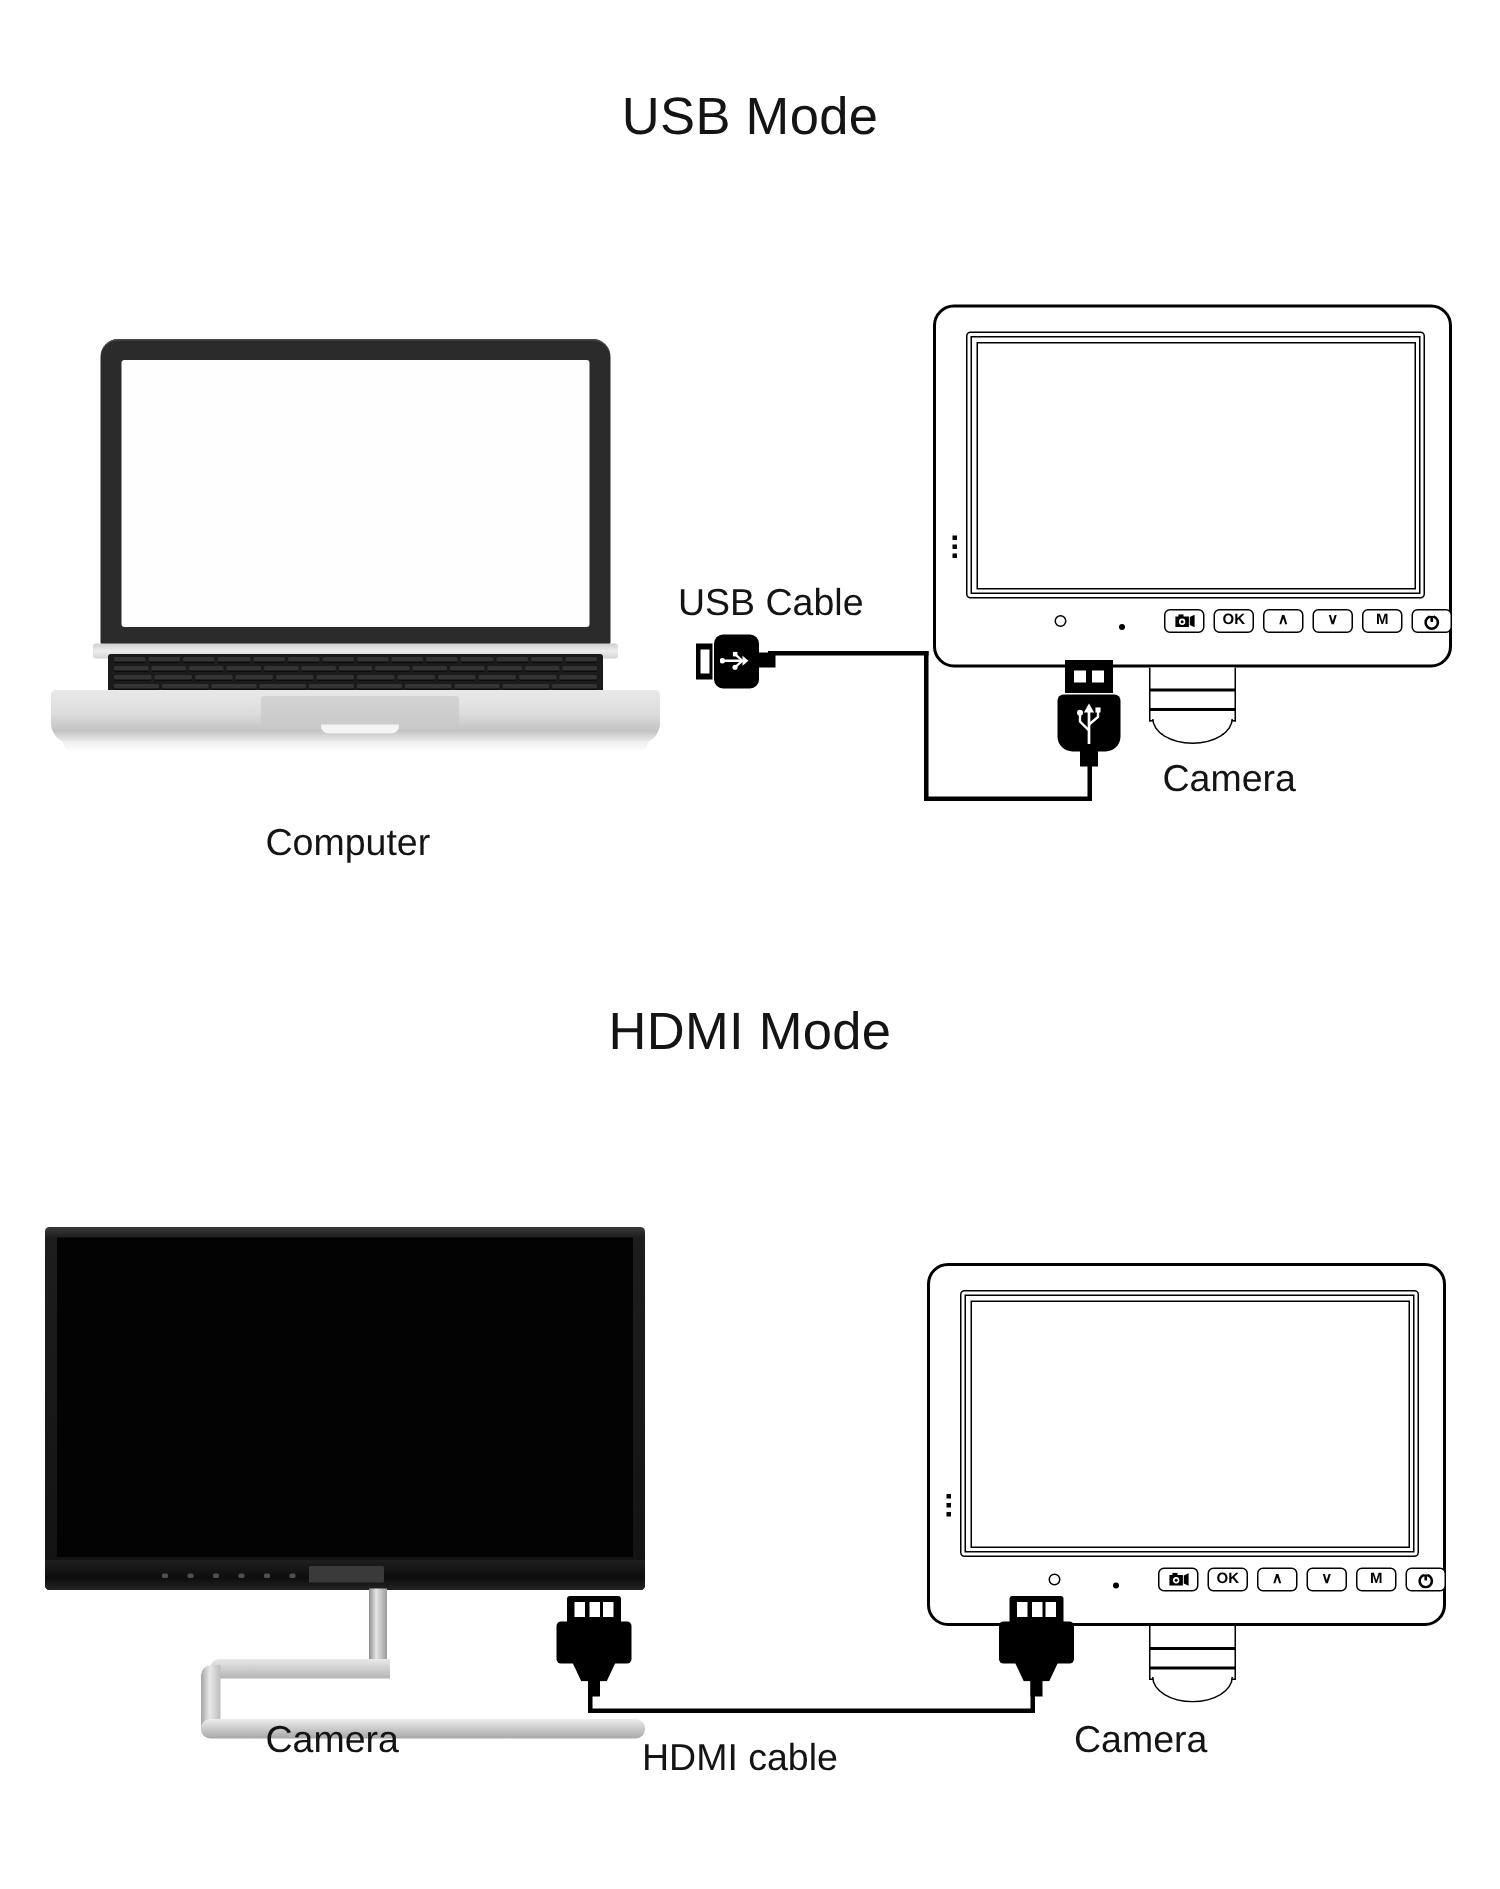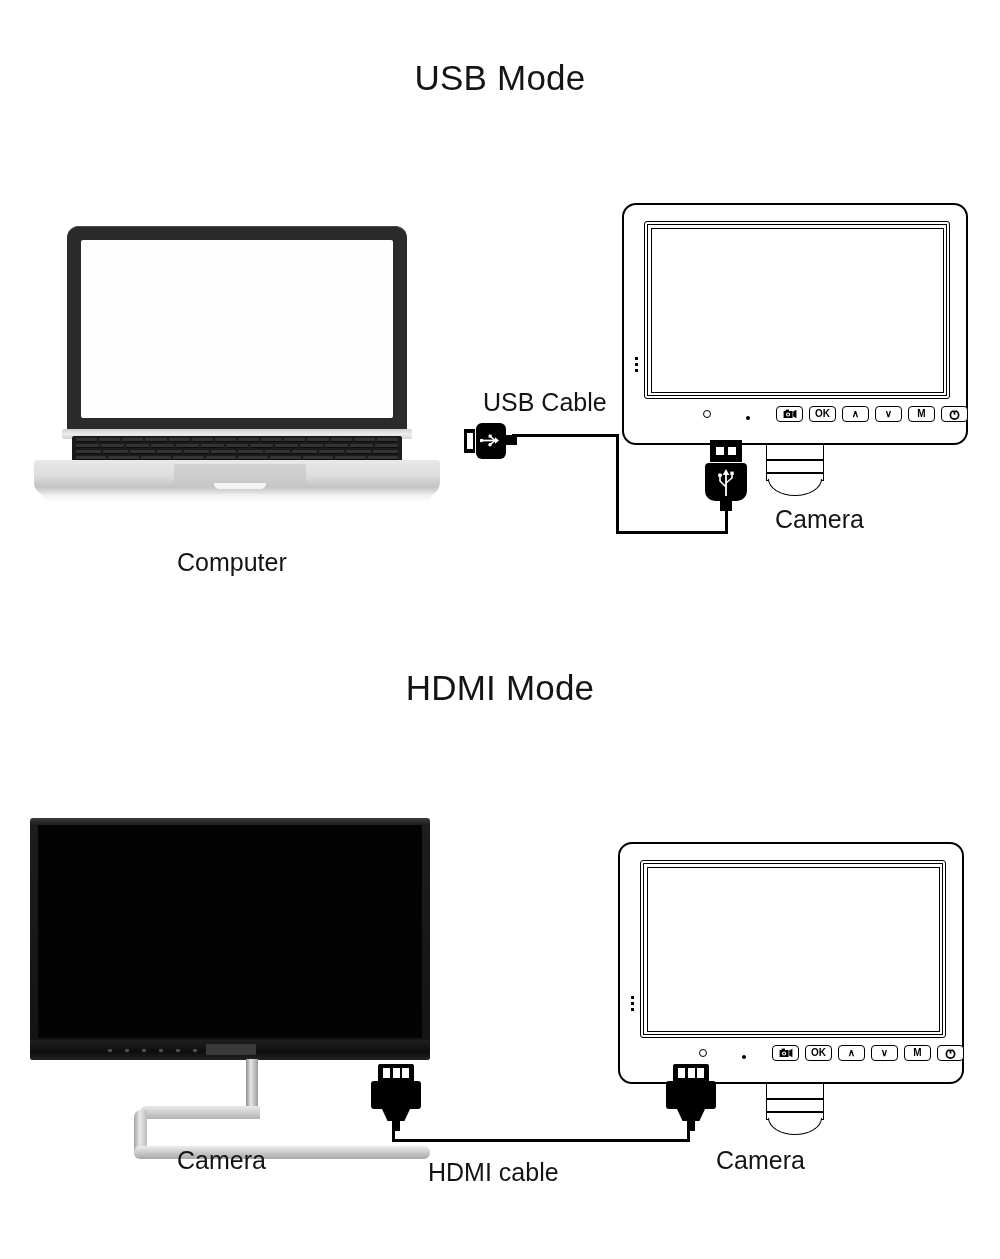--- a/index.html
+++ b/index.html
@@ -381,21 +381,21 @@
       <div class="cam-lens" style="left:144px; top:242px;">
         <div class="barrel"></div>
         <div class="ring1"></div>
         <div class="ring2"></div>
         <div class="glass"></div>
       </div>
     </div>
 
     <div class="caption" style="left:775px; top:505px;">Camera</div>
 
-    <div class="caption" style="left:452px; top:388px;margin-left:31px;">USB Cable</div>
+    <div class="caption" style="left:452px; top:388px;">USB Cable</div>
 
     <div class="usb-a-h" style="left:464px; top:420px;">
       <div class="shell"></div>
       <div class="body"></div>
       <div class="tail"></div>
       <svg width="22" height="17" viewBox="0 0 22 17" aria-hidden="true">
         <path d="M1 8.5 H15" stroke="#fff" stroke-width="1.7" fill="none"></path>
         <circle cx="1.6" cy="8.5" r="1.8" fill="#fff"></circle>
         <path d="M15 8.5 L10.5 4.6 M15 8.5 L10.5 12.4" stroke="#fff" stroke-width="1.5" fill="none"></path>
         <rect x="8.6" y="2.6" width="3" height="3" fill="#fff"></rect>

